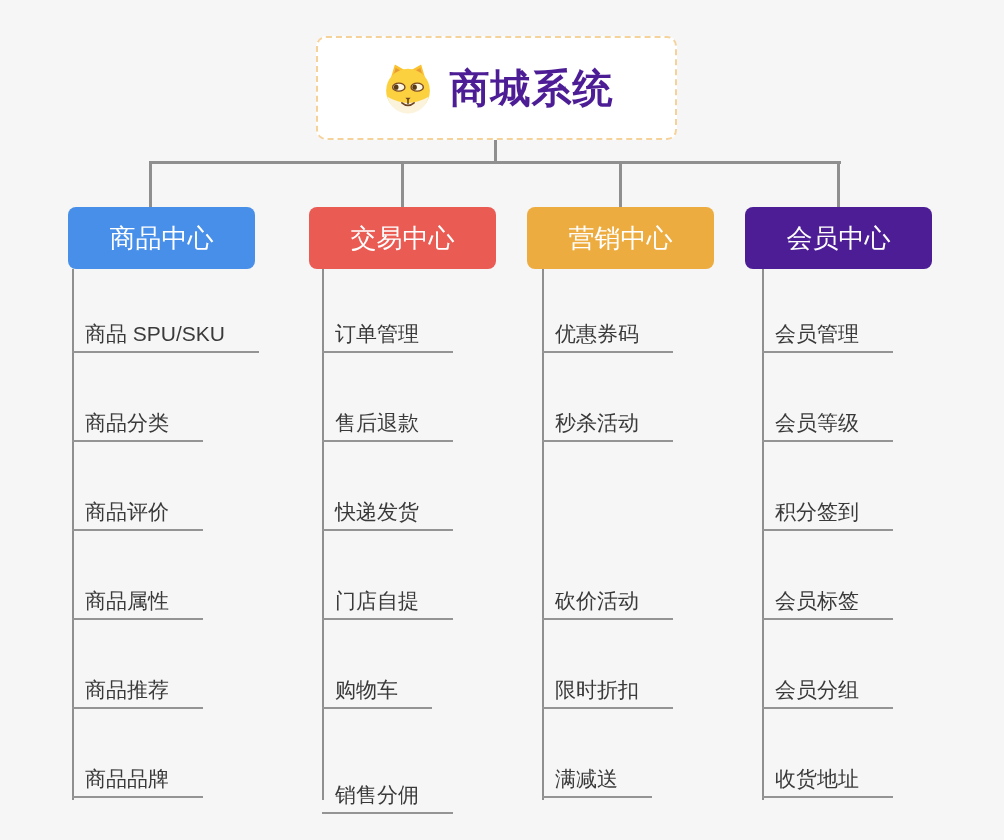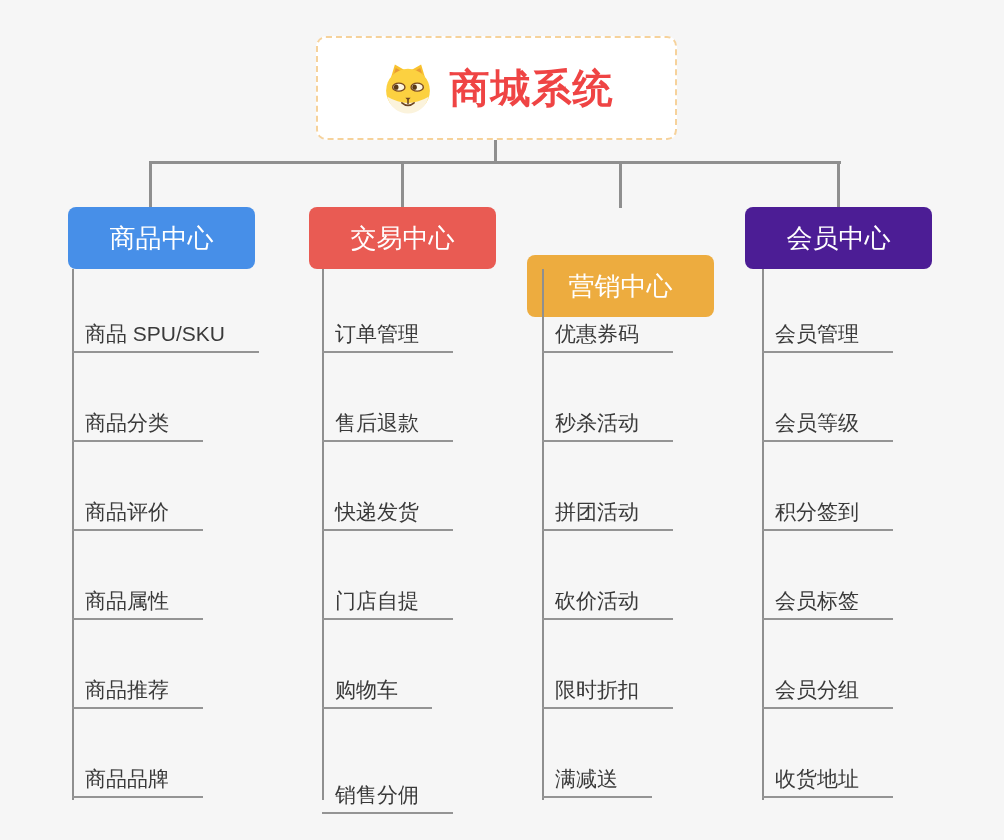--- a/index.html
+++ b/index.html
@@ -67,21 +67,21 @@
       <path d="M8.5,42 Q32,56 55.5,42 A24,24 0 0 1 8.5,42 Z" fill="#fbf3dc"></path>
 
       <ellipse cx="21.5" cy="31" rx="7" ry="4.6" fill="#fdf6e0" stroke="#7a4a1f" stroke-width="1.6"></ellipse>
       <ellipse cx="42.5" cy="31" rx="7" ry="4.6" fill="#fdf6e0" stroke="#7a4a1f" stroke-width="1.6"></ellipse>
       <ellipse cx="18.5" cy="31" rx="2.6" ry="3" fill="#5b3a16"></ellipse>
       <ellipse cx="39.5" cy="31" rx="2.6" ry="3" fill="#5b3a16"></ellipse>
 
       <path d="M29,43 h6 l-3,3.4 z" fill="#6b4423"></path>
       <path d="M32,46 v4 M25,49 q7,6 14,0" fill="none" stroke="#6b4423" stroke-width="1.8" stroke-linecap="round"></path>
     </svg>
-    <span class="root-title" style="color: #ef4444;">商城系统</span>
+    <span class="root-title" style="color: #4c1d95;">商城系统</span>
   </div>
 
   <div class="line stub-root" style="background: rgb(143, 143, 143);"></div>
   <div class="line bus" style="background: rgb(143, 143, 143);"></div>
   <div class="line drop" style="left: 149px; background: rgb(143, 143, 143);"></div>
   <div class="line drop" style="left: 401px; background: rgb(143, 143, 143);"></div>
   <div class="line drop" style="left: 619px; background: rgb(143, 143, 143);"></div>
   <div class="line drop" style="left: 837px; background: rgb(143, 143, 143);"></div>
 
   <div id="branches-host">
@@ -98,26 +98,25 @@
       <div class="branch-node" style="left: 309px; background: rgb(233, 91, 83);">交易中心</div>
       <div class="leaf-col" style="left: 322px;">
         <div class="trunk" style="background: rgb(143, 143, 143);"></div>
         <div class="leaf-item" style="top: 48px;">订单管理</div>
         <div class="leaf-item" style="top: 137px;">售后退款</div>
         <div class="leaf-item" style="top: 226px;">快递发货</div>
         <div class="leaf-item" style="top: 315px;">门店自提</div>
         <div class="leaf-item" style="top: 404px;">购物车</div>
         <div class="leaf-item" style="top: 493px; margin-top: 16px;">销售分佣</div>
       </div>
-      <div class="branch-node" style="left: 527px; background: rgb(237, 172, 63); margin-top: 48px;">营销中心</div>
+      <div class="branch-node" style="left: 527px; background: rgb(237, 172, 63);">营销中心</div>
       <div class="leaf-col" style="left: 542px;">
         <div class="trunk" style="background: rgb(143, 143, 143);"></div>
         <div class="leaf-item" style="top: 48px;">优惠券码</div>
         <div class="leaf-item" style="top: 137px;">秒杀活动</div>
-        <div class="leaf-item" style="top: 226px;">拼团活动</div>
         <div class="leaf-item" style="top: 315px;">砍价活动</div>
         <div class="leaf-item" style="top: 404px;">限时折扣</div>
         <div class="leaf-item" style="top: 493px;">满减送</div>
       </div>
       <div class="branch-node" style="left: 745px; background: #4c1d95;">会员中心</div>
       <div class="leaf-col" style="left: 762px;">
         <div class="trunk" style="background: rgb(143, 143, 143);"></div>
         <div class="leaf-item" style="top: 48px;">会员管理</div>
         <div class="leaf-item" style="top: 137px;">会员等级</div>
         <div class="leaf-item" style="top: 226px;">积分签到</div>

